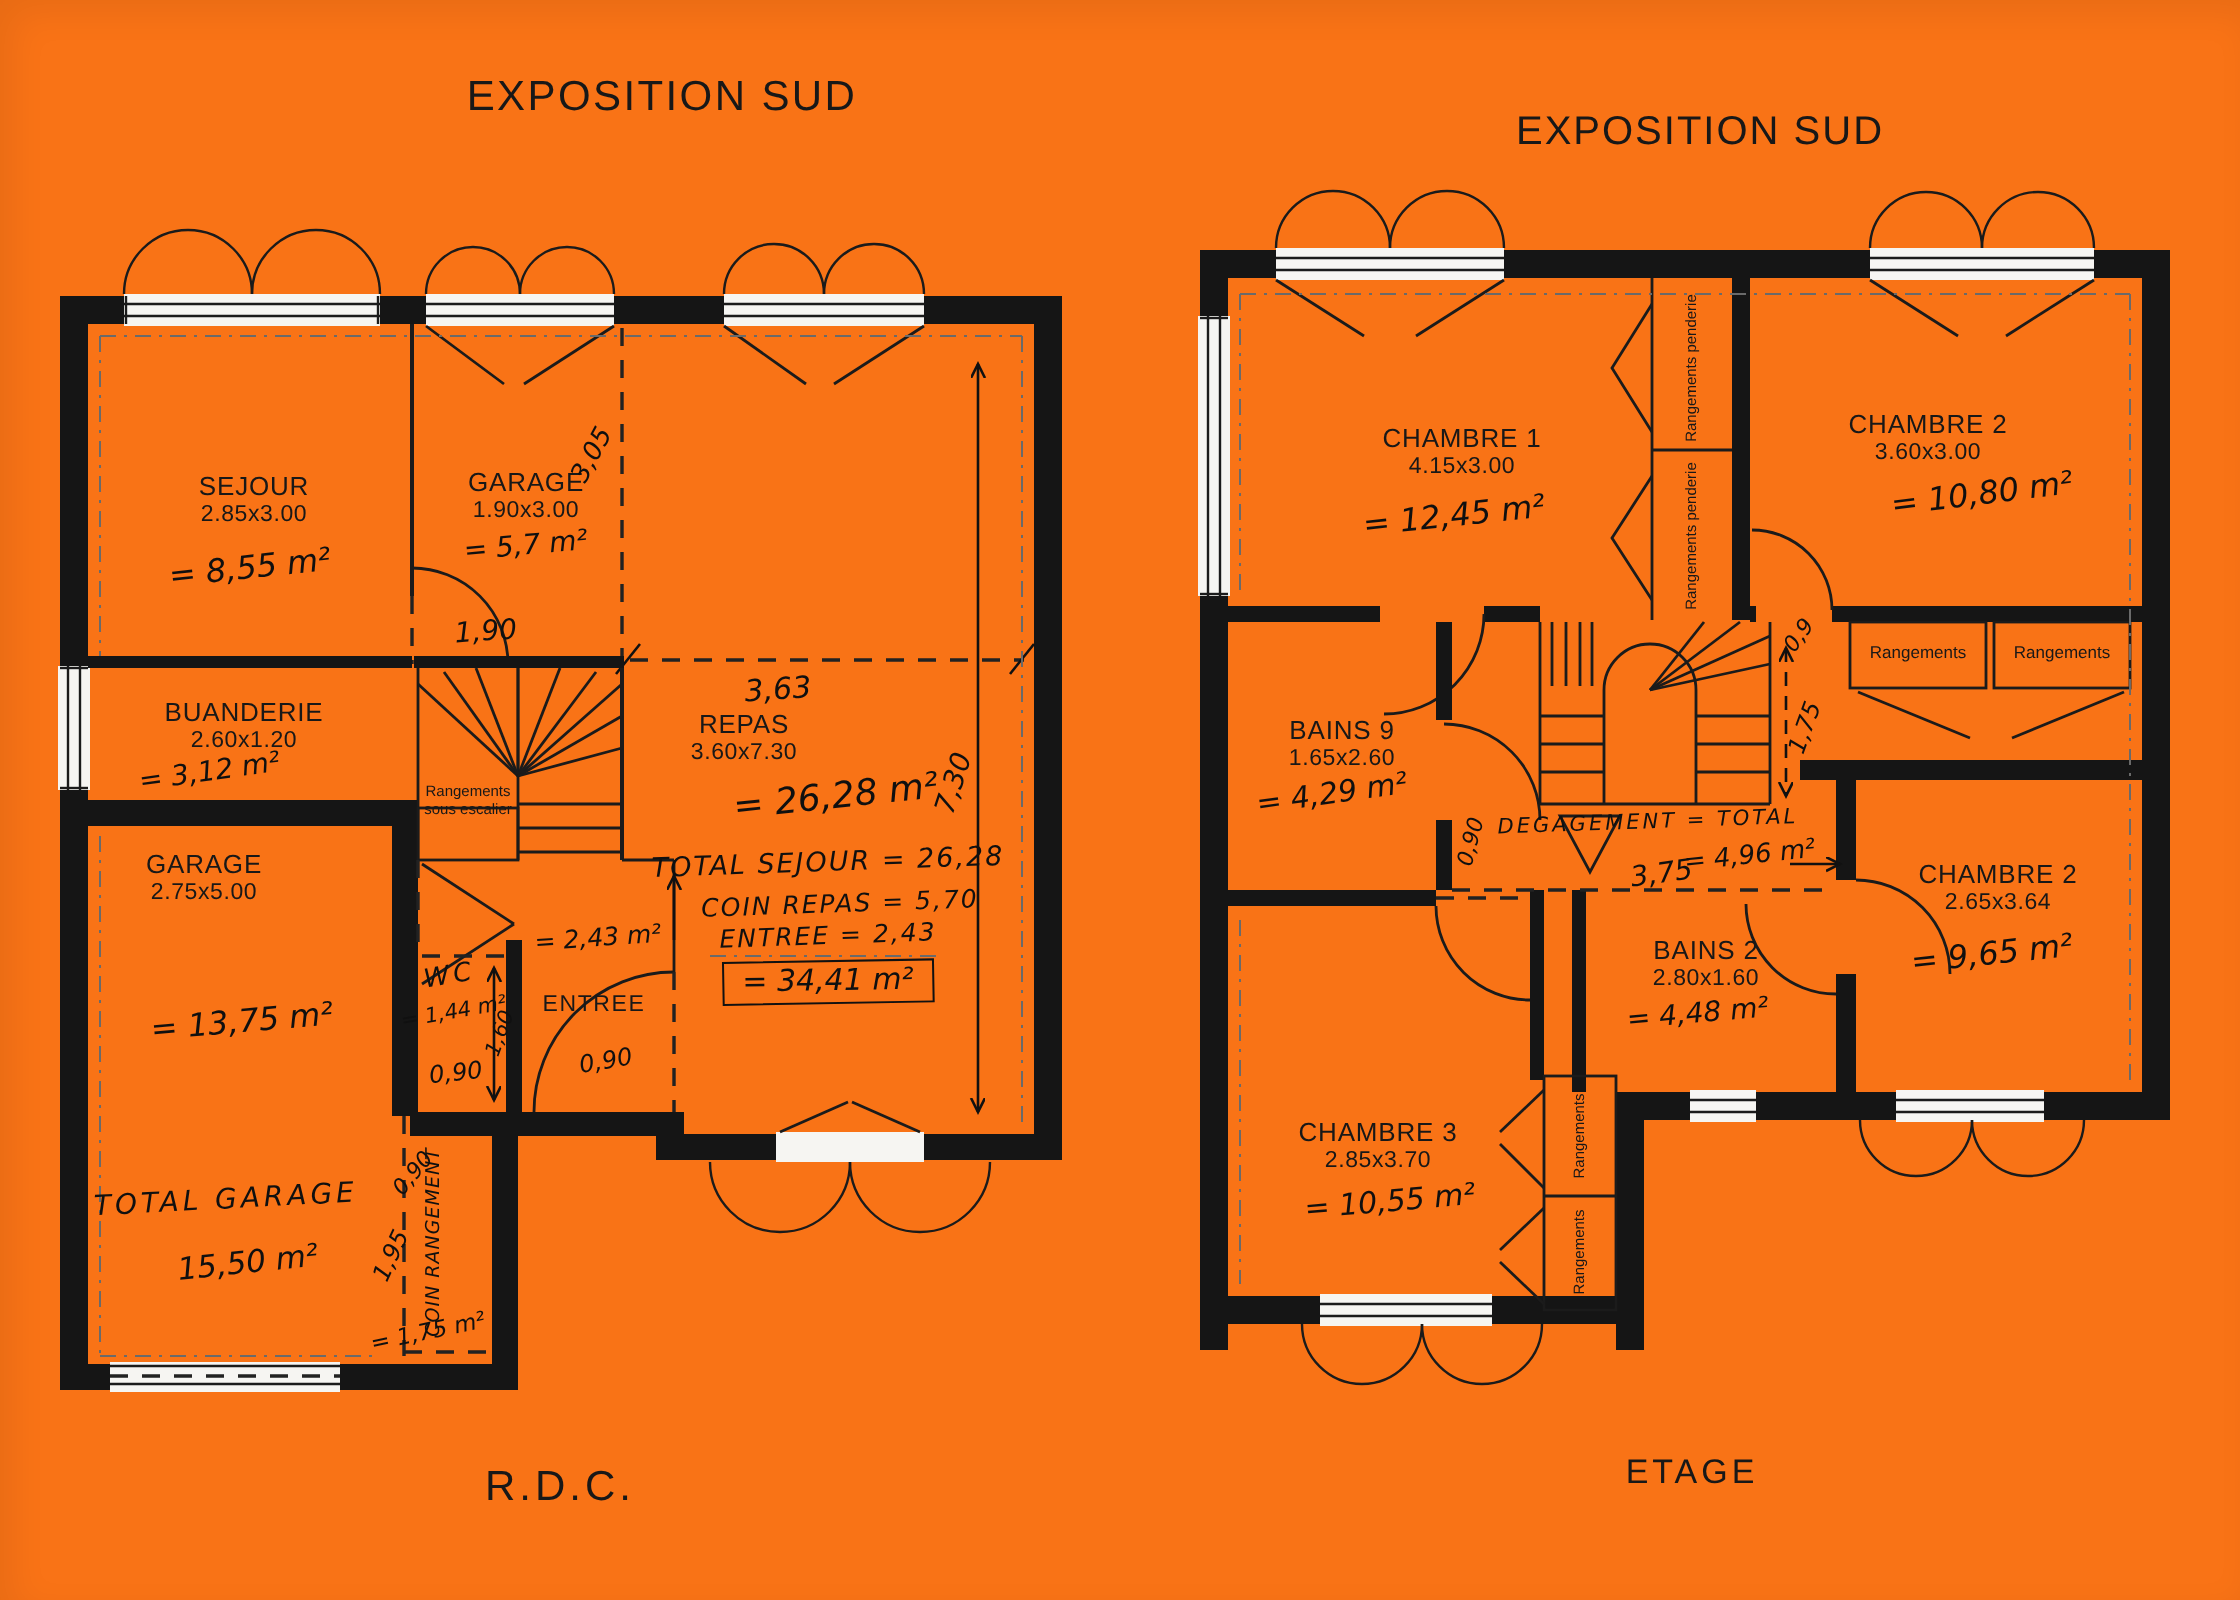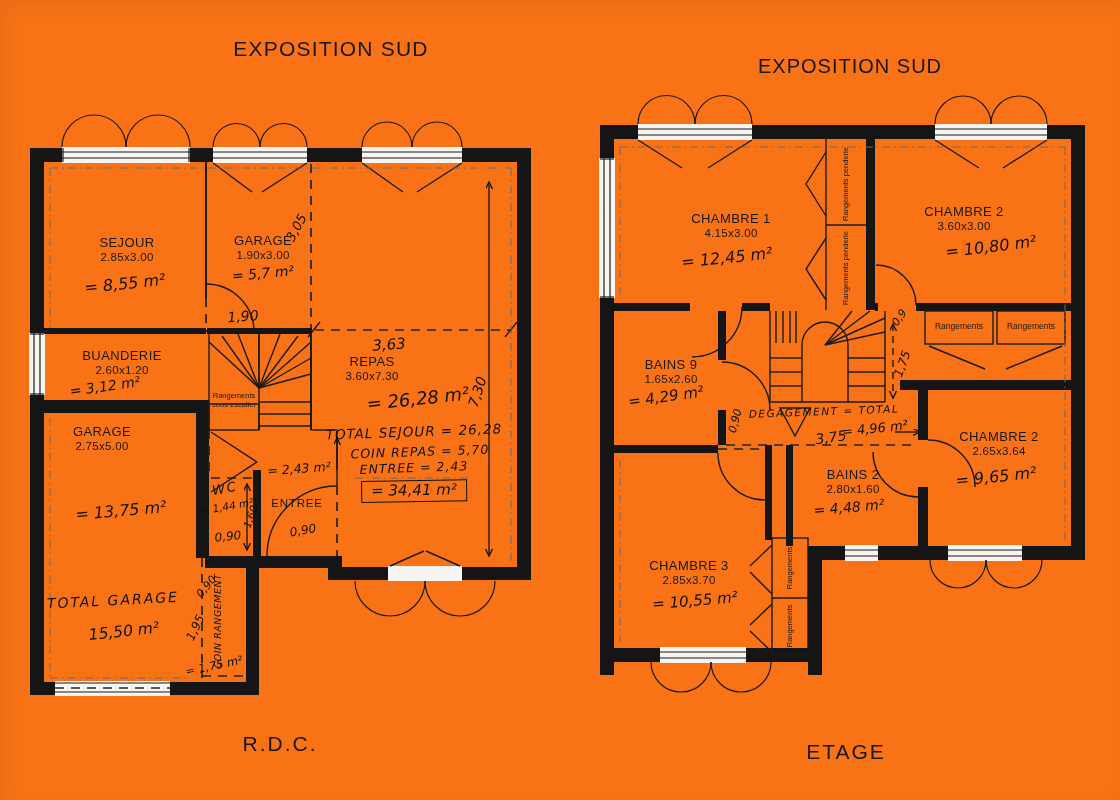--- a/index.html
+++ b/index.html
@@ -290,21 +290,21 @@
       <line class="dd" x1="1065" y1="147" x2="1065" y2="540"></line>
       <line class="dd" x1="620" y1="147" x2="620" y2="298"></line>
       <line class="dd" x1="620" y1="460" x2="620" y2="642"></line>
     </g>
   </g>
 </svg>
 
 <div class="lbl printed" style="left:331px;top:49px;font-size:21px;letter-spacing:1.2px">EXPOSITION SUD</div>
 <div class="lbl printed" style="left:850px;top:66px;font-size:20px;letter-spacing:1px">EXPOSITION SUD</div>
 <div class="lbl printed" style="left:280px;top:744px;font-size:21px;letter-spacing:2px">R.D.C.</div>
-<div class="lbl printed" style="left:846px;top:752px;font-size:21px;letter-spacing:2px">ETAGE</div>
+<div class="lbl printed" style="left:846px;top:736px;font-size:17px;letter-spacing:2px">ETAGE</div>
 
 <div class="lbl printed" style="left:127px;top:250px">
   <div class="name">SEJOUR</div>
   <div class="dims">2.85x3.00</div>
 </div>
 <div class="lbl hand" style="left:125px;top:284px;font-size:16px;transform:translate(-50%,-50%) rotate(-6deg)">= 8,55 m²</div>
 
 <div class="lbl printed" style="left:263px;top:248px">
   <div class="name">GARAGE</div>
   <div class="dims">1.90x3.00</div>

